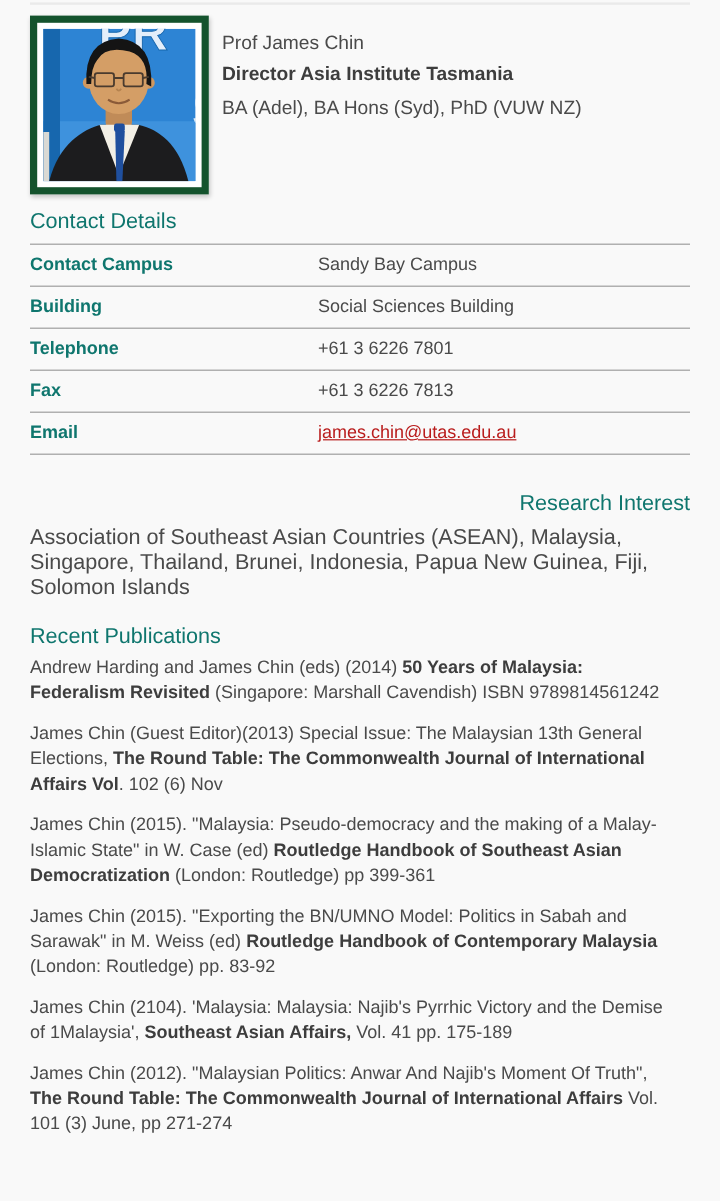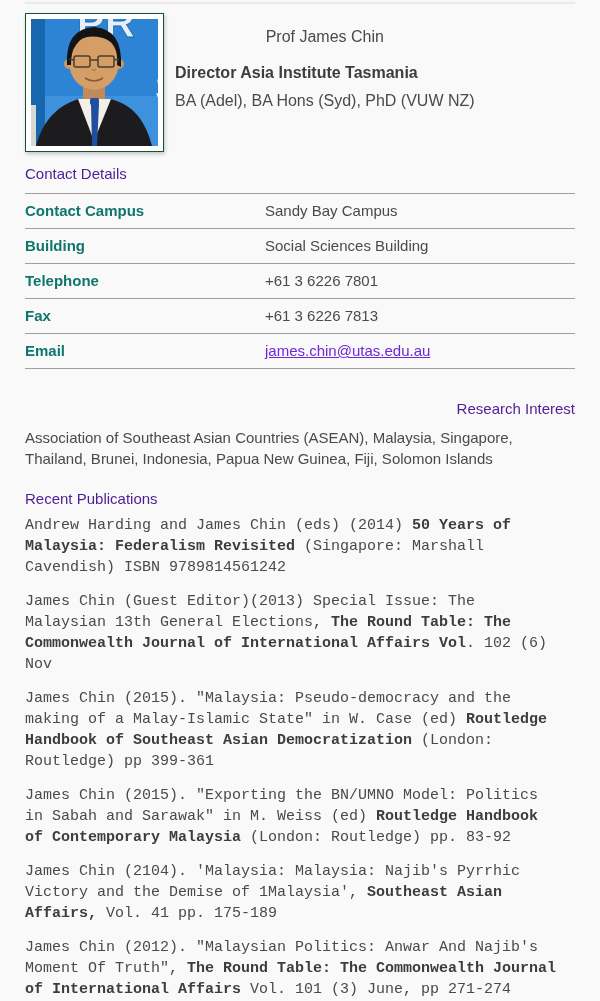--- a/index.html
+++ b/index.html
@@ -9,51 +9,51 @@
     font-family: "Liberation Sans", sans-serif;
     color: #4a4a4a;
   }
   .page { padding: 0 25px; }
   .top-rule { border-top: 2px solid #eaeaea; margin-top: 2px; }
 
   
   .header { display: flex; margin-top: 9px; }
   .photo-frame {
     width: 127px; height: 127px; padding: 5px; flex: 0 0 auto;
-    background: #fff; border: 1px solid #14532d;
+    background: #fff; border: 6px solid #14532d;
     box-shadow: 1px 2px 4px rgba(0,0,0,0.22);
   }
   .photo-frame svg { display: block; }
   .info { margin-left: 11px; padding-top: 15px; font-size: 16px; }
-  .info .name { margin-bottom: 18px; text-align: center; }
+  .info .name { margin-bottom: 8px; }
   .info .title { font-weight: bold; color: #3d3d3d; margin-bottom: 10px; }
 
   .section-heading {
-    font-size: 15px; font-weight: normal; color: #4c1d95;
+    font-size: 18px; font-weight: normal; color: #0f766e;
     margin: 0; line-height: 20px;
   }
   #contact-heading { margin-top: 12px; }
 
   
   table.contact {
     border-collapse: collapse; width: 550px; margin-top: 9px;
     font-size: 15px; border-top: 1px solid #9e9e9e;
   }
   table.contact th, table.contact td {
     border-bottom: 1px solid #9e9e9e; padding: 8px 0;
     text-align: left; vertical-align: top; line-height: 18px;
   }
   table.contact th { width: 240px; font-weight: bold; color: #0f766e; }
   a.email { color: #c4392f; text-decoration: underline; }
 
   #research-heading { margin-top: 30px; text-align: right; }
-  .para { margin: 8px 0 16px; width: 540px; font-size: 15px; line-height: 21px; }
+  .para { margin: 8px 0 16px; width: 540px; font-size: 18px; line-height: 21px; }
   #publications-heading { margin-top: 20px; }
   .pubs { margin-top: 6px; }
-  .pub { margin: 0 0 13px; width: 540px; font-size: 15px; line-height: 21px; font-family: Liberation Mono, monospace; }
+  .pub { margin: 0 0 13px; width: 540px; font-size: 15px; line-height: 21px; }
   .pub strong, .info .title { color: #3d3d3d; }
 </style>
 </head>
 <body>
 
 <div class="page">
 
   <div class="top-rule"></div>
 
   <div class="header">
@@ -108,21 +108,21 @@
         <th>Telephone</th>
         <td>+61 3 6226 7801</td>
       </tr>
       <tr>
         <th>Fax</th>
         <td>+61 3 6226 7813</td>
       </tr>
       <tr>
         <th>Email</th>
         <td>
-          <a class="email" href="#" style="color: #6d28d9;">james.chin@utas.edu.au</a>
+          <a class="email" href="#" style="color: #b91c1c;">james.chin@utas.edu.au</a>
         </td>
       </tr>
     </tbody>
   </table>
 
   <h2 class="section-heading" id="research-heading">Research Interest</h2>
 
   <p class="para">Association of Southeast Asian Countries (ASEAN), Malaysia, Singapore, Thailand, Brunei, Indonesia, Papua New Guinea, Fiji, Solomon Islands</p>
 
   <h2 class="section-heading" id="publications-heading">Recent Publications</h2>

